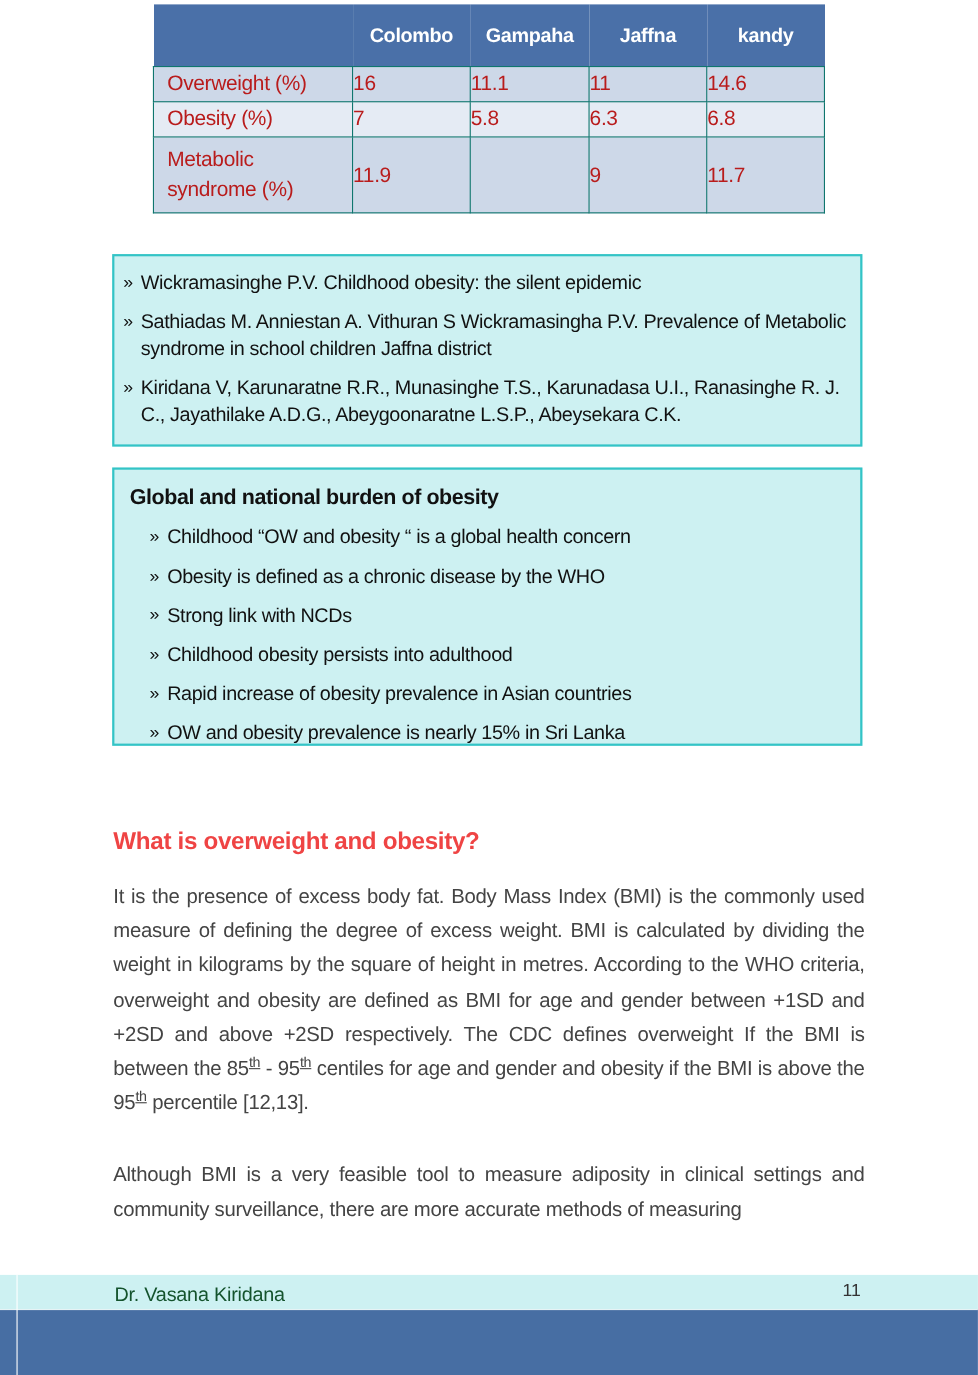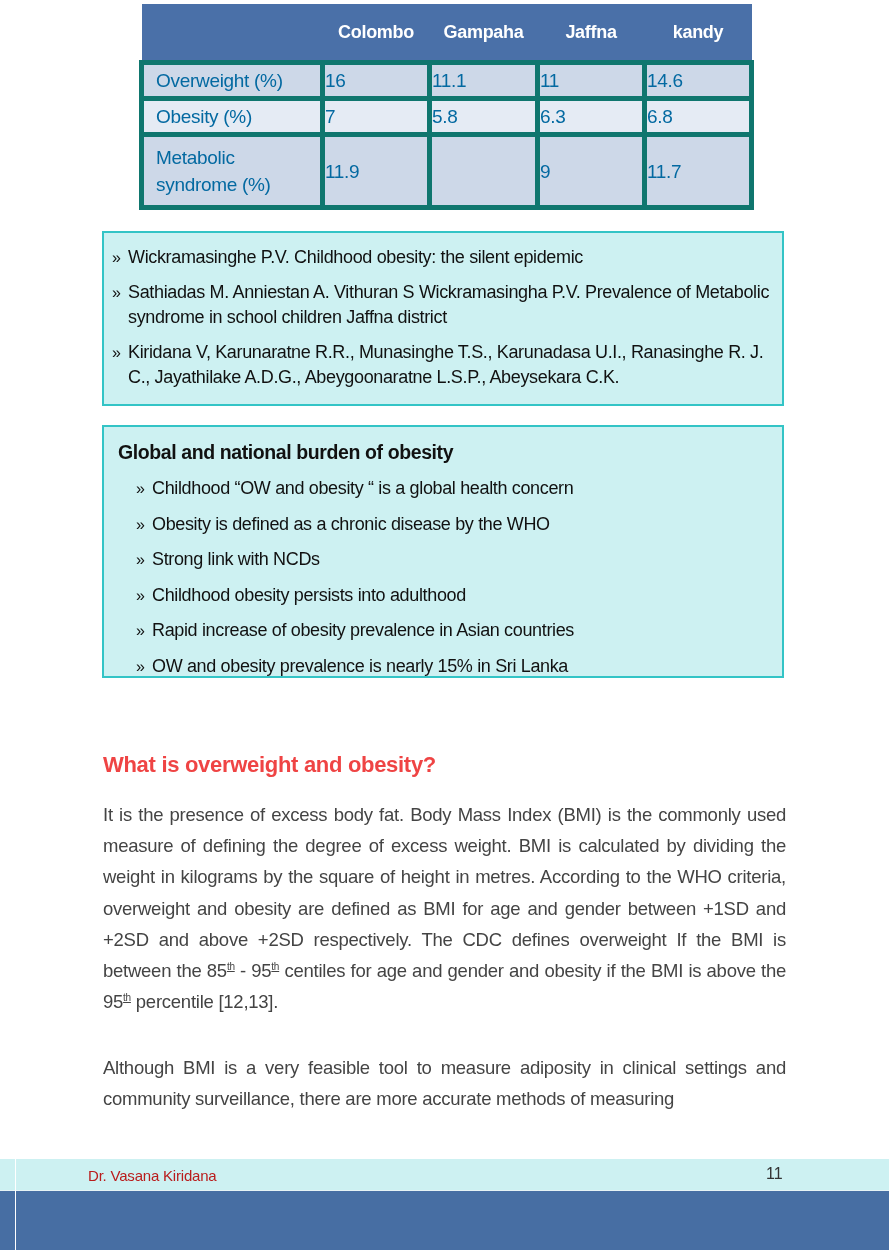--- a/index.html
+++ b/index.html
@@ -19,22 +19,22 @@
   .data-table col.c1 { width: 107px; }
   .data-table col.c2 { width: 108px; }
   .data-table col.c3 { width: 107px; }
   .data-table col.c4 { width: 107px; }
   .data-table th {
     background: #4a70a8; color: #ffffff; font-weight: bold;
     height: 56px; text-align: center; padding: 0; font-size: 18px;
     letter-spacing: -0.3px;
   }
   .data-table td {
-    border: 5px solid #0f766e; padding: 0 12px; height: 31px;
-    color: #0369a1; letter-spacing: -0.3px;
+    border: 1px solid #0f766e; padding: 0 12px; height: 31px;
+    color: #b91c1c; letter-spacing: -0.3px;
   }
   .data-table tr.row-a td { background: #cdd8e8; }
   .data-table tr.row-b td { background: #e5ebf4; }
   .data-table tr.row-c td { background: #cdd8e8; height: 68px; line-height: 27px; }
   .data-table td.num { text-align: left; padding: 0; }
   .data-table td.label { text-align: left; }
 
   
   .box {
     position: absolute; left: 102px; width: 682px;
@@ -61,38 +61,38 @@
     position: absolute; left: 103px; top: 752px; margin: 0;
     font-size: 22px; font-weight: bold; color: #ef4444; letter-spacing: -0.3px;
   }
   .para {
     position: absolute; left: 103px; width: 683px; margin: 0;
     font-size: 18.5px; line-height: 31.2px; color: #444;
     text-align: justify; letter-spacing: -0.25px;
   }
   .para-1 { top: 799px; }
   .para-2 { top: 1024px; margin-top: 28px; }
-  .para sup { font-size: 10px; line-height: 0; vertical-align: 7px; text-decoration: underline; }
+  .para sup { font-size: 13px; line-height: 0; vertical-align: 7px; text-decoration: underline; }
 
   
   .footer-band {
     position: absolute; left: 0; top: 1159px; width: 889px; height: 31px;
     background: #cdf1f2;
   }
   .footer-bottom {
     position: absolute; left: 0; top: 1190px; width: 889px; height: 60px;
     background: #476ea3; border-top: 1px solid #e6f3f5;
   }
   .footer-rule {
     position: absolute; left: 15px; top: 1159px; width: 1px; height: 91px;
     background: #ffffff;
   }
   .footer-author {
-    position: absolute; left: 88px; top: 1167px;
-    font-size: 15px; color: #b91c1c; letter-spacing: -0.2px;
+    position: absolute; left: 104px; top: 1167px;
+    font-size: 18px; color: #14532d; letter-spacing: -0.2px;
   }
   .footer-page {
     position: absolute; left: 766px; top: 1165px;
     font-size: 16px; color: #333;
   }
 </style>
 </head>
 <body>
 
 <table class="data-table">

